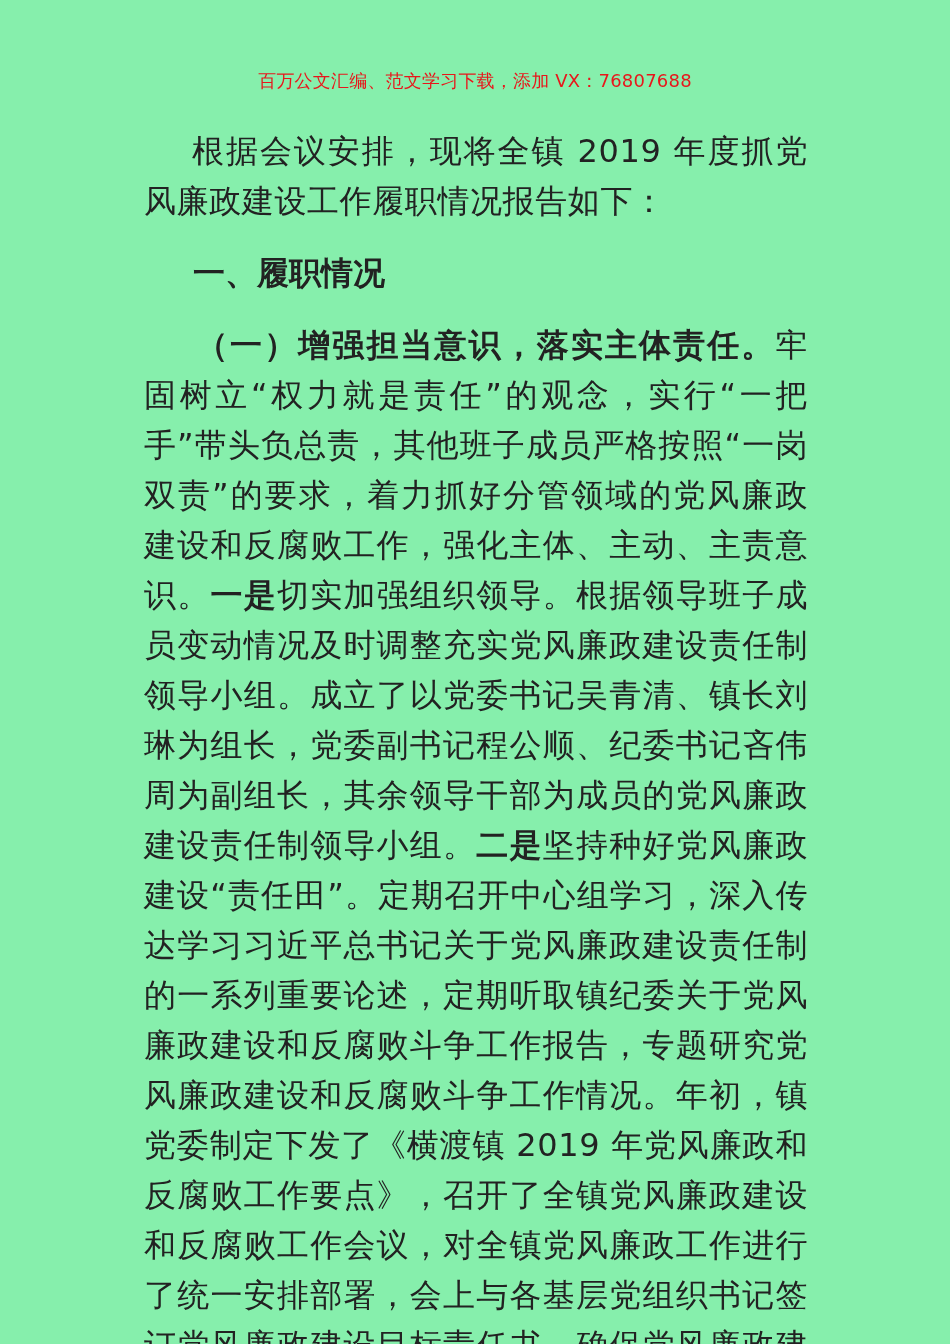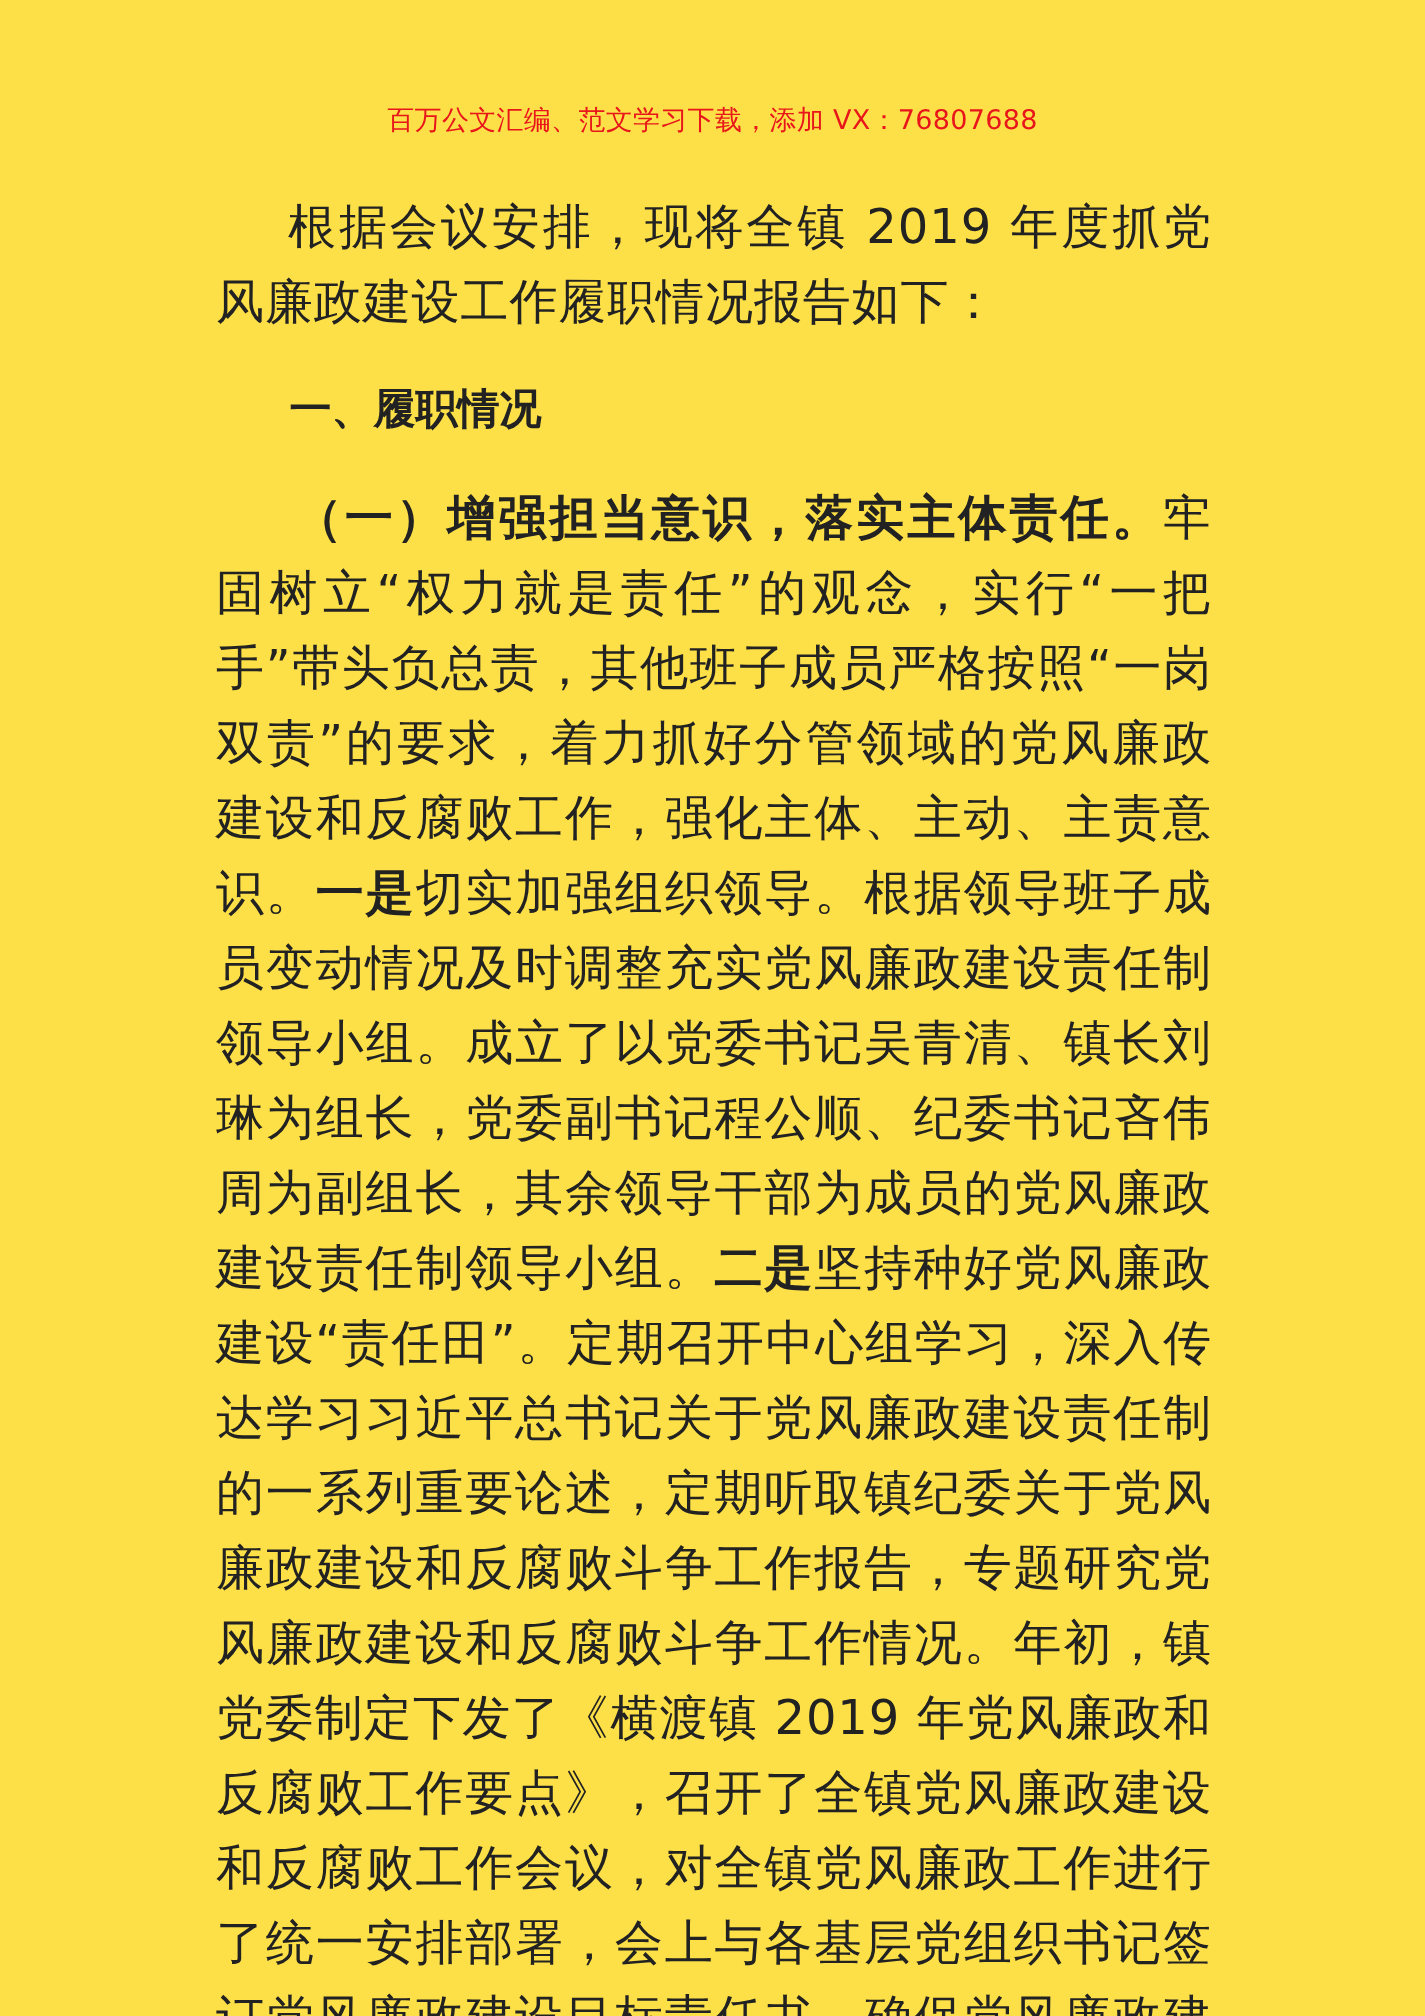--- a/index.html
+++ b/index.html
@@ -13,21 +13,21 @@
       position: relative;
       overflow: hidden;
       font-family: "DejaVu Sans", "Liberation Sans", sans-serif;
       color: #222222;
     }
     .page {
       position: absolute;
       left: 0; top: 0;
       width: 950px;
       height: 1344px;
-      background: #fde047;
+      background: #86efac;
     }
     .header-note {
       position: absolute;
       top: 66px;
       left: 0;
       width: 950px;
       text-align: center;
       font-size: 18px;
       line-height: 30px;
       color: #e8161b;
@@ -46,21 +46,21 @@
       margin: 0;
     }
     .p-intro {
       top: 126px;
       text-indent: 48px;
     }
     .h-section {
       position: absolute;
       left: 193px;
       top: 248px;
-      font-size: 28px;
+      font-size: 32px;
       line-height: 50px;
       font-weight: bold;
       color: #222222;
       margin: 0;
     }
     .p-main {
       top: 320px;
       text-indent: 52px;
     }
     .bold {

